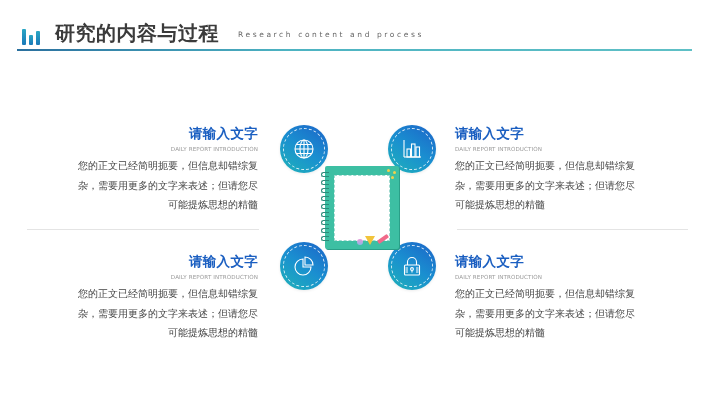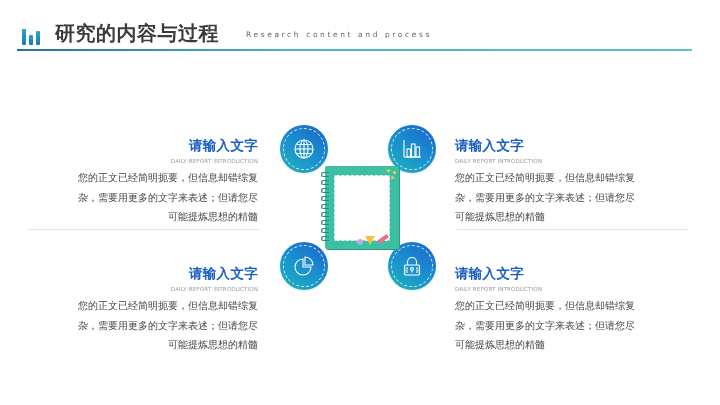--- a/index.html
+++ b/index.html
@@ -5,27 +5,27 @@
   * { margin: 0; padding: 0; box-sizing: border-box; }
   html, body { width: 720px; height: 405px; background: #ffffff; overflow: hidden; }
   body { position: relative; font-family: "DejaVu Sans", "Liberation Sans", sans-serif; color: #404040; }
 
   
   .header-icon { position: absolute; left: 21px; top: 27px; width: 20px; height: 18px; }
   .header-icon .bar { position: absolute; bottom: 0; width: 4px; border-radius: 1px;
     background: linear-gradient(180deg, #2aa7c4 0%, #1a78b8 100%); }
   .header-title { position: absolute; left: 55px; top: 20px; font-size: 20px; font-weight: bold;
     color: #3b3b3b; letter-spacing: 0.5px; line-height: 26px; white-space: nowrap; }
-  .header-sub { position: absolute; left: 246px; top: 30px; font-size: 7.5px; color: #666;
+  .header-sub { position: absolute; left: 238px; top: 30px; font-size: 7.5px; color: #666;
     letter-spacing: 2.6px; line-height: 10px; white-space: nowrap; font-family: "DejaVu Sans", sans-serif; }
   .header-line { position: absolute; left: 17px; top: 49px; width: 675px; height: 1.5px;
     background: linear-gradient(90deg, #2a6f9e 0%, #4db3c2 40%, #5fc0c6 100%); }
 
   
-  .block { position: absolute; width: 240px; margin-top: 12px; }
+  .block { position: absolute; width: 240px; }
   .block.left { text-align: right; }
   .block.right { text-align: left; }
   .block .title { font-size: 13.5px; font-weight: bold; color: #1b5fc1; line-height: 18px; letter-spacing: 0.3px; }
   .block .subtitle { font-size: 5.6px; color: #9a9a9a; line-height: 9px; letter-spacing: 0.1px; margin-top: 3px; }
   .block .body { font-size: 10px; color: #444; line-height: 19.6px; margin-top: 2px; }
 
   .sep { position: absolute; top: 229px; height: 1px; background: #e4e4e4; }
 
   
   .circle { position: absolute; width: 48px; height: 48px; border-radius: 50%;

